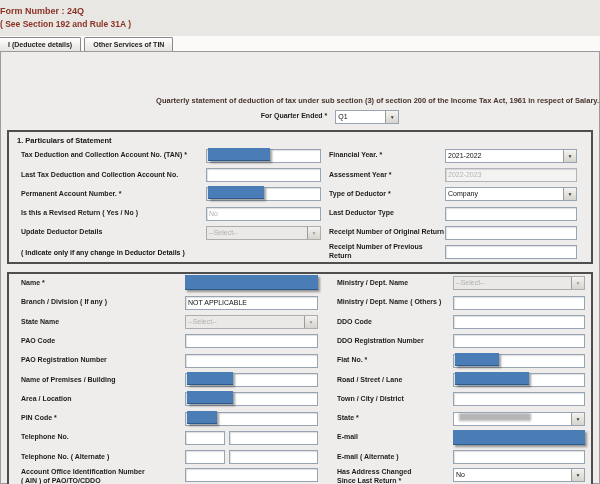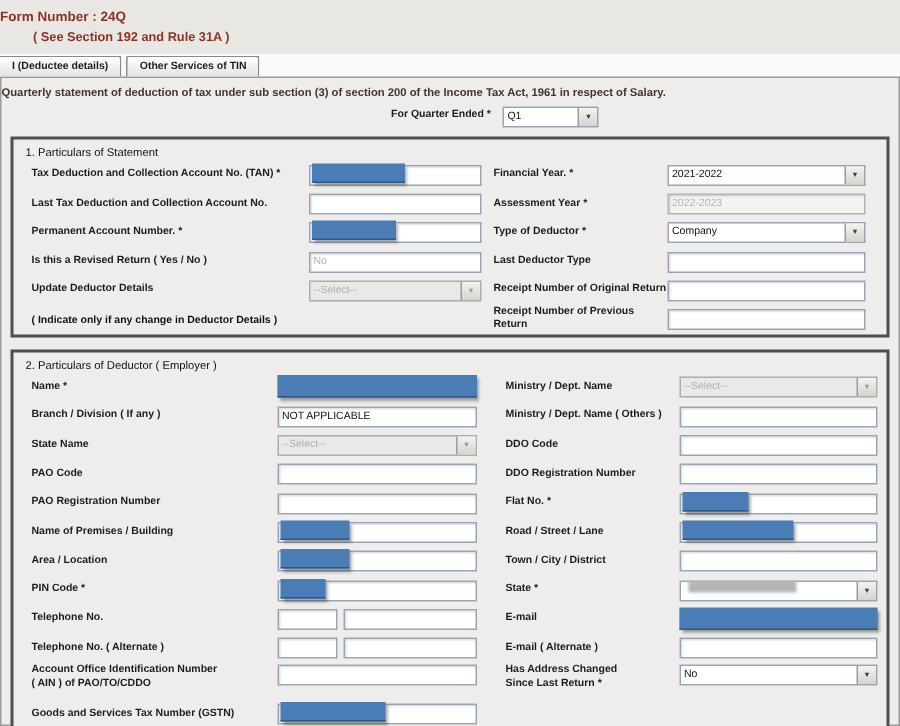--- a/index.html
+++ b/index.html
@@ -2,38 +2,38 @@
 <html><head>
 <meta charset="utf-8">
 <style>
   * { margin:0; padding:0; box-sizing:border-box; }
   html,body { width:600px; height:484px; overflow:hidden;
     font-family:"Liberation Sans", sans-serif; background:#e9e7e4; }
 
   
   .hdr { height:36px; background:#e9e7e4; text-align:left; padding-top:4px; }
   .hdr .t1 { font-size:9px; font-weight:bold; color:#8a3324; line-height:14px; }
-  .hdr .t2 { font-size:8.5px; font-weight:bold; color:#8a3324; line-height:13px;margin-left:22px; }
+  .hdr .t2 { font-size:8.5px; font-weight:bold; color:#8a3324; line-height:13px; }
 
   
   .tabbar { height:15px; background:#fbfaf8; display:flex; align-items:flex-end; }
   .tab { font-size:7px; font-weight:bold; color:#1c1c1c; line-height:12px;
     padding:1px 8px 0 8px; margin-right:3px; background:linear-gradient(#ffffff,#e6e3df);
     border:1px solid #8a8a8a; border-bottom:none; border-radius:2px 2px 0 0; cursor:default; }
   .tab.first { border-left:none; border-radius:0 2px 0 0; }
 
   
   .panel { height:433px; background:#efedeb; border:1px solid #9b9b9b; padding-top:5px; }
-  .stmt { text-align:left; font-size:7.5px; font-weight:bold; color:#46342c; line-height:10px; }
+  .stmt { text-align:right; font-size:7.5px; font-weight:bold; color:#46342c; line-height:10px;margin-top:39px; }
   .qrow { display:flex; justify-content:center; align-items:center; margin-top:3px; height:15px; padding-left:60px; }
   .qrow .lbl { font-size:7px; font-weight:bold; color:#1c1c1c; margin-right:8px; }
 
   
   .section { border:2px solid #4e4e4e; background:#efedeb; margin:6px 6px 0 6px; }
-  .sec-title { font-size:7.5px; font-weight:normal; color:#111; padding:4px 0 1px 8px; }
+  .sec-title { font-size:7.5px; font-weight:bold; color:#111; padding:4px 0 1px 8px; }
   .cols { display:flex; }
   .row { display:flex; align-items:center; height:19.3px; }
   .row.tall { height:25px; align-items:flex-start; padding-top:1px; }
   .lbl { font-size:7px; font-weight:bold; color:#1c1c1c; line-height:1.25; }
   .lbl .ln { display:block; }
   .note { font-size:7px; font-weight:bold; color:#111; }
   .fld { position:relative; display:flex; align-items:center; }
 
   
   .s1 .col-l { width:312px; padding-left:12px; }
@@ -196,21 +196,20 @@
           <span class="lbl">Receipt Number of Previous Return</span>
           <span class="fld">
               <span class="tb"></span>
             </span>
         </div>
       </div>
     </div>
   </div>
 
   <div class="section s2" style="margin-top:8px;">
-    <div class="sec-title">2. Particulars of Deductor ( Employer )</div>
     <div class="cols">
       <div class="col-l">
         <div class="row">
           <span class="lbl">Name *</span>
           <span class="fld">
               <span class="tb">
                 <i class="red full"></i>
               </span>
             </span>
         </div>

